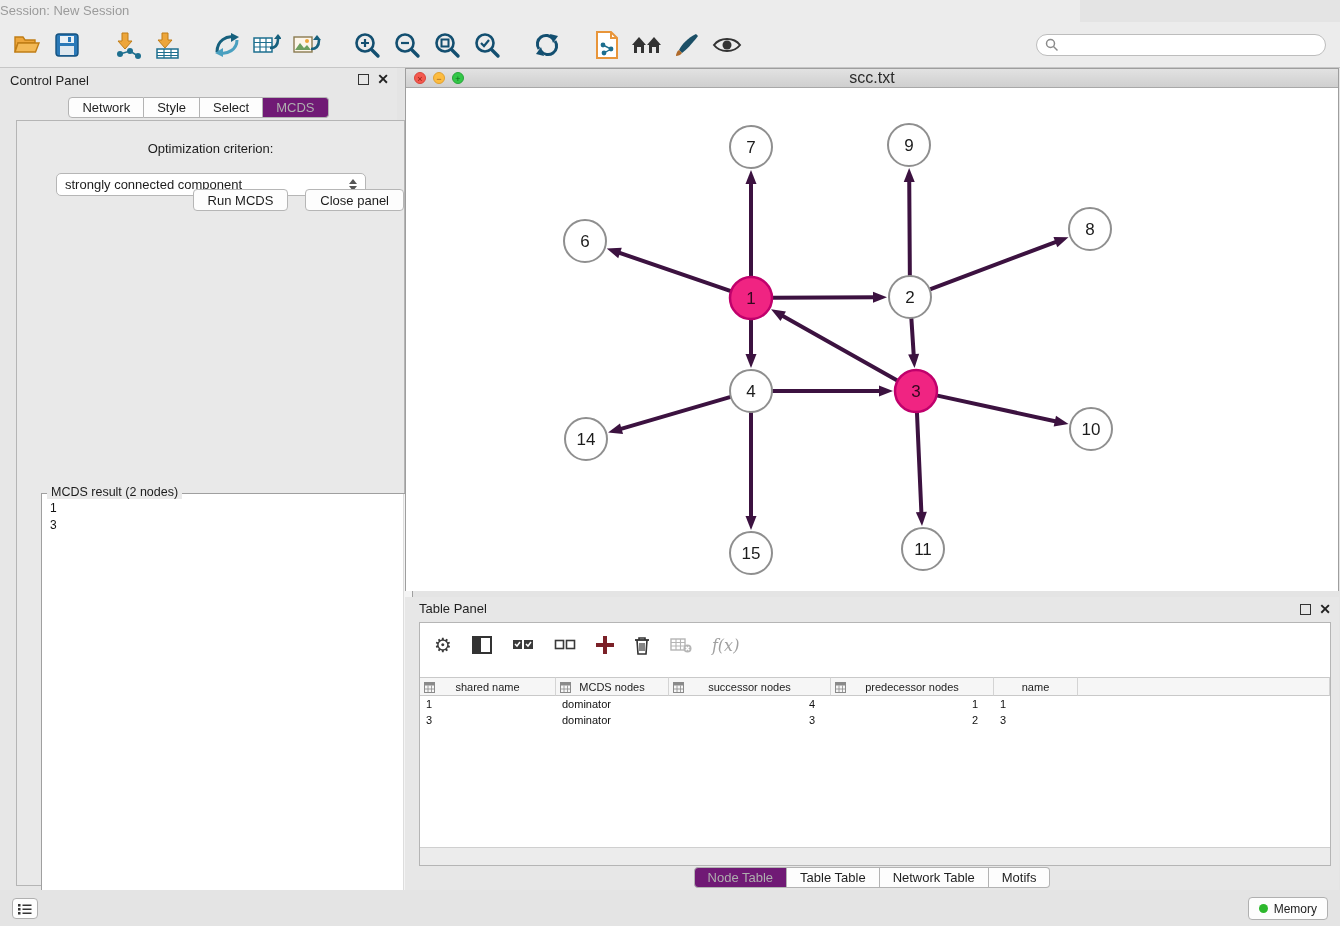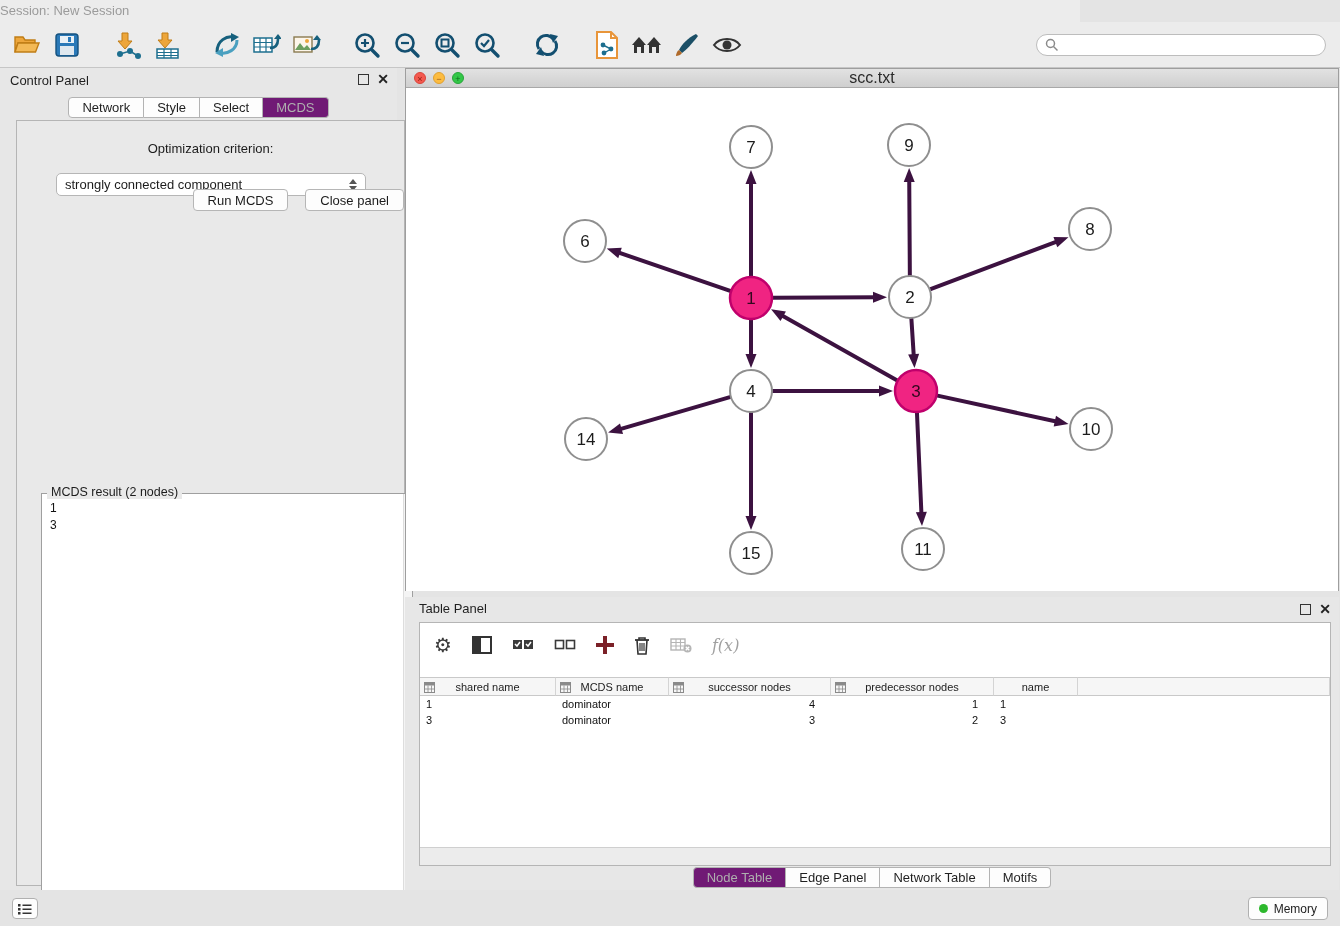--- a/index.html
+++ b/index.html
@@ -448,21 +448,21 @@
             <span>shared name</span>
           </div>
           <div class="tp-hcell">
             <span class="hicon">
                 <svg width="11" height="11" viewBox="0 0 11 11">
                   <rect x="0.5" y="0.5" width="10" height="10" fill="none" stroke="#8a8a8a"></rect>
                   <rect x="0.5" y="0.5" width="10" height="3" fill="#8a8a8a"></rect>
                   <path d="M4 3.5 v7 M7.5 3.5 v7 M0.5 7 h10" stroke="#8a8a8a" stroke-width="0.8"></path>
                 </svg>
               </span>
-            <span>MCDS name</span>
+            <span>MCDS nodes</span>
           </div>
           <div class="tp-hcell">
             <span class="hicon">
                 <svg width="11" height="11" viewBox="0 0 11 11">
                   <rect x="0.5" y="0.5" width="10" height="10" fill="none" stroke="#8a8a8a"></rect>
                   <rect x="0.5" y="0.5" width="10" height="3" fill="#8a8a8a"></rect>
                   <path d="M4 3.5 v7 M7.5 3.5 v7 M0.5 7 h10" stroke="#8a8a8a" stroke-width="0.8"></path>
                 </svg>
               </span>
             <span>successor nodes</span>
@@ -496,21 +496,21 @@
           <div class="tp-cell right">3</div>
           <div class="tp-cell right">2</div>
           <div class="tp-cell">3</div>
           <div class="tp-cell"></div>
         </div>
       </div>
       <div class="tp-scroll"></div>
     </div>
     <div class="tp-tabs">
       <button class="tabbtn sel">Node Table</button>
-      <button class="tabbtn">Edge Panel</button>
+      <button class="tabbtn">Table Table</button>
       <button class="tabbtn">Network Table</button>
       <button class="tabbtn">Motifs</button>
     </div>
   </div>
 
   <div class="statusbar">
     <div class="sb-left-btn">
       <svg width="14" height="12" viewBox="0 0 14 12">
           <rect x="0" y="1" width="2.5" height="2.5" fill="#333"></rect>
           <rect x="0" y="5" width="2.5" height="2.5" fill="#333"></rect>

